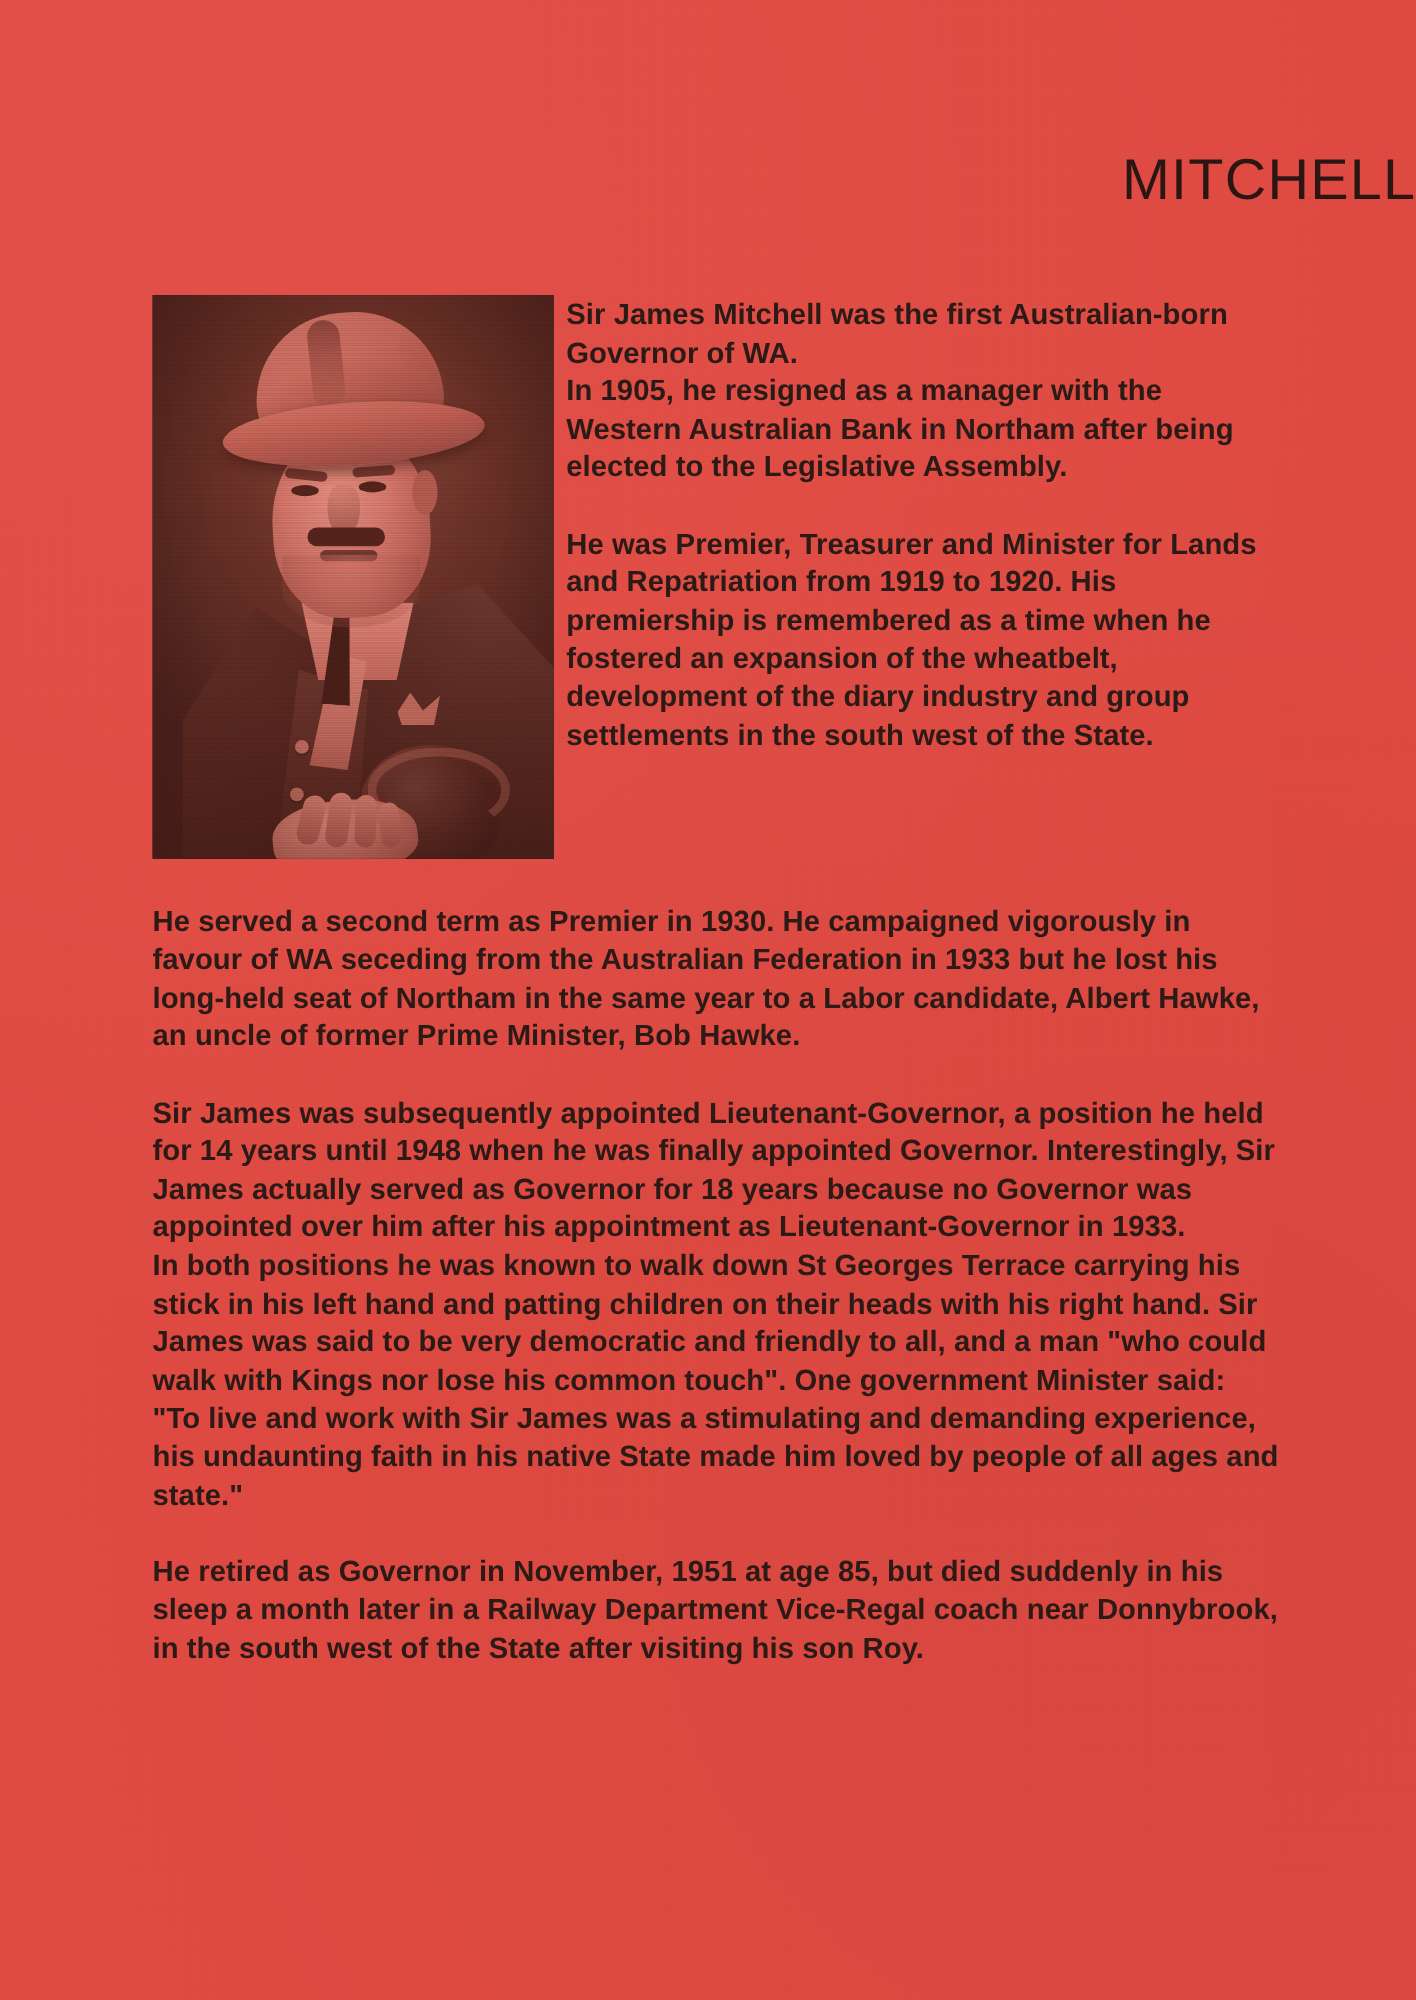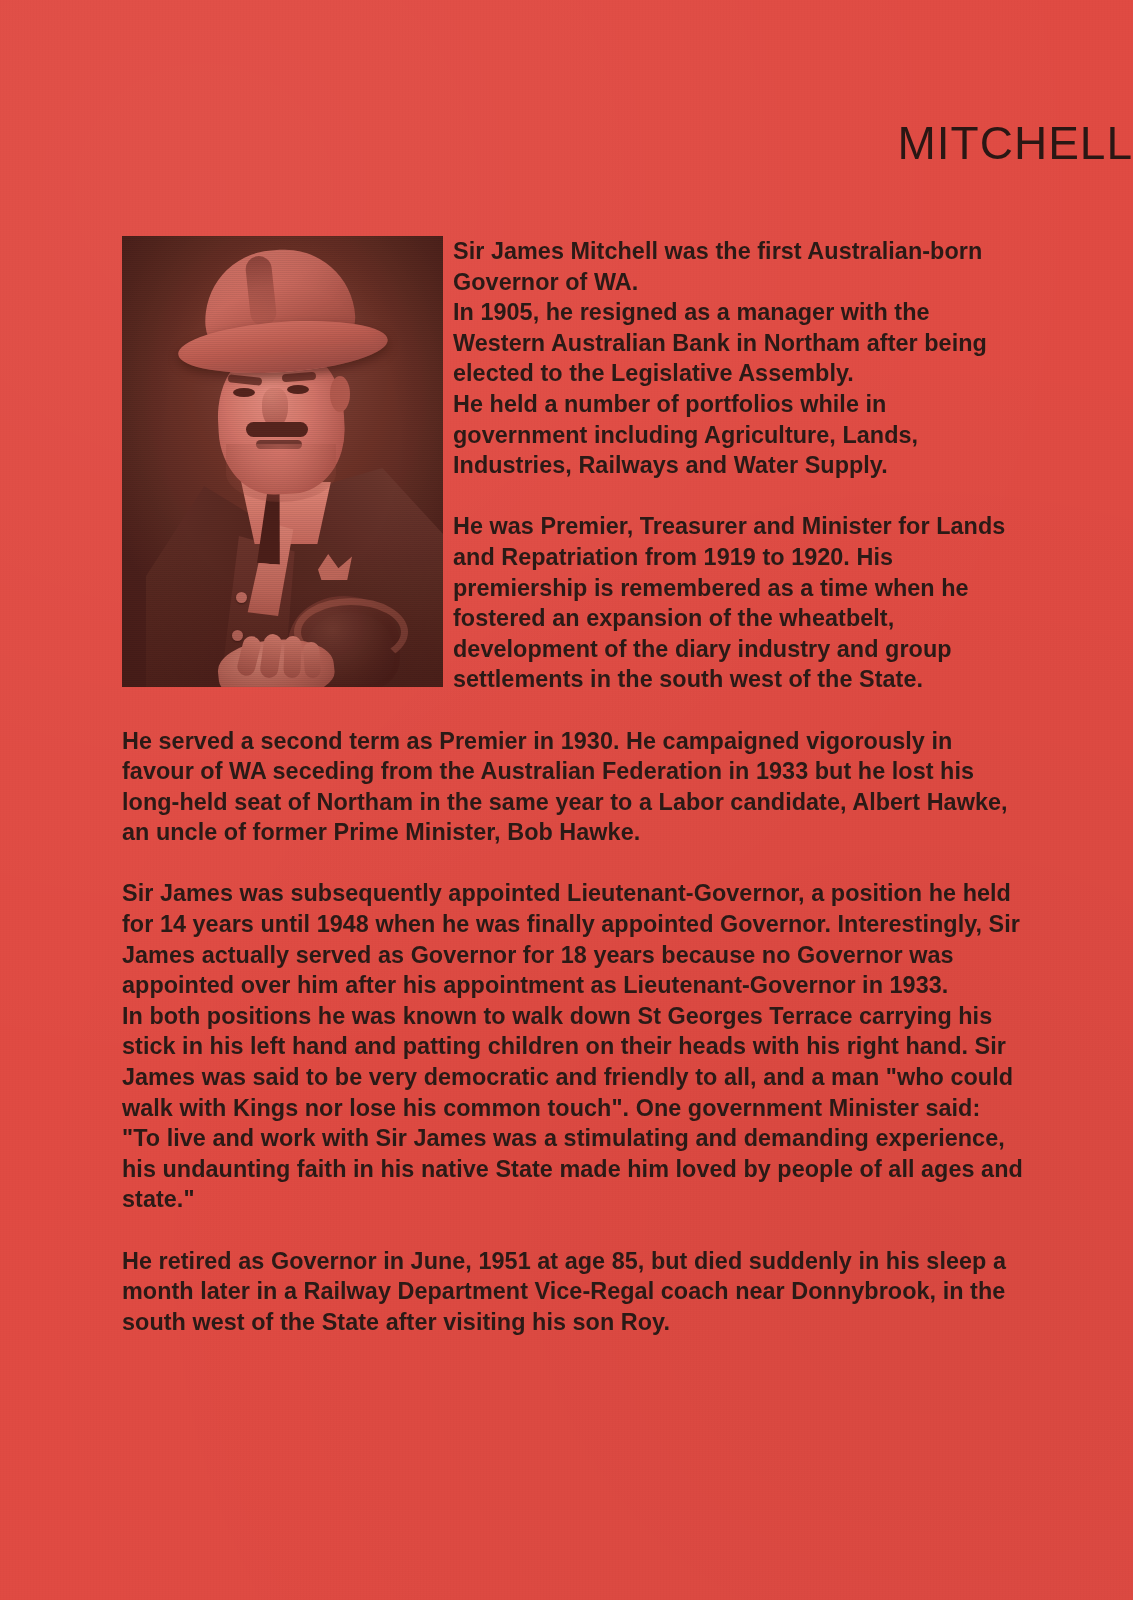--- a/index.html
+++ b/index.html
@@ -338,21 +338,20 @@
       <div class="ph-fing ph-f2"></div>
       <div class="ph-fing ph-f3"></div>
       <div class="ph-fing ph-f4"></div>
       <div class="ph-vig"></div>
       <div class="ph-tint"></div>
       <div class="ph-grain"></div>
     </div>
 
     <p class="para">Sir James Mitchell was the first Australian-born Governor of WA.</p>
     <p class="para tight">In 1905, he resigned as a manager with the Western Australian Bank in Northam after being elected to the Legislative Assembly.</p>
-    <p class="para tight">He held a number of portfolios while in government including Agriculture, Lands, Industries, Railways and Water Supply.</p>
     <p class="para gap">He was Premier, Treasurer and Minister for Lands and Repatriation from 1919 to 1920. His premiership is remembered as a time when he fostered an expansion of the wheatbelt, development of the diary industry and group settlements in the south west of the State.</p>
     <div class="clearer"></div>
     <p class="para gap">He served a second term as Premier in 1930. He campaigned vigorously in favour of WA seceding from the Australian Federation in 1933 but he lost his long-held seat of Northam in the same year to a Labor candidate, Albert Hawke, an uncle of former Prime Minister, Bob Hawke.</p>
     <p class="para gap">Sir James was subsequently appointed Lieutenant-Governor, a position he held for 14 years until 1948 when he was finally appointed Governor. Interestingly, Sir James actually served as Governor for 18 years because no Governor was appointed over him after his appointment as Lieutenant-Governor in 1933.</p>
     <p class="para tight">In both positions he was known to walk down St Georges Terrace carrying his stick in his left hand and patting children on their heads with his right hand. Sir James was said to be very democratic and friendly to all, and a man "who could walk with Kings nor lose his common touch". One government Minister said: "To live and work with Sir James was a stimulating and demanding experience, his undaunting faith in his native State made him loved by people of all ages and state."</p>
-    <p class="para gap">He retired as Governor in June, 1951 at age 85, but died suddenly in his sleep a month later in a Railway Department Vice-Regal coach near Donnybrook, in the south west of the State after visiting his son Roy.</p>
+    <p class="para gap">He retired as Governor in November, 1951 at age 85, but died suddenly in his sleep a month later in a Railway Department Vice-Regal coach near Donnybrook, in the south west of the State after visiting his son Roy.</p>
   </div>
 </div>
 
 </body></html>

